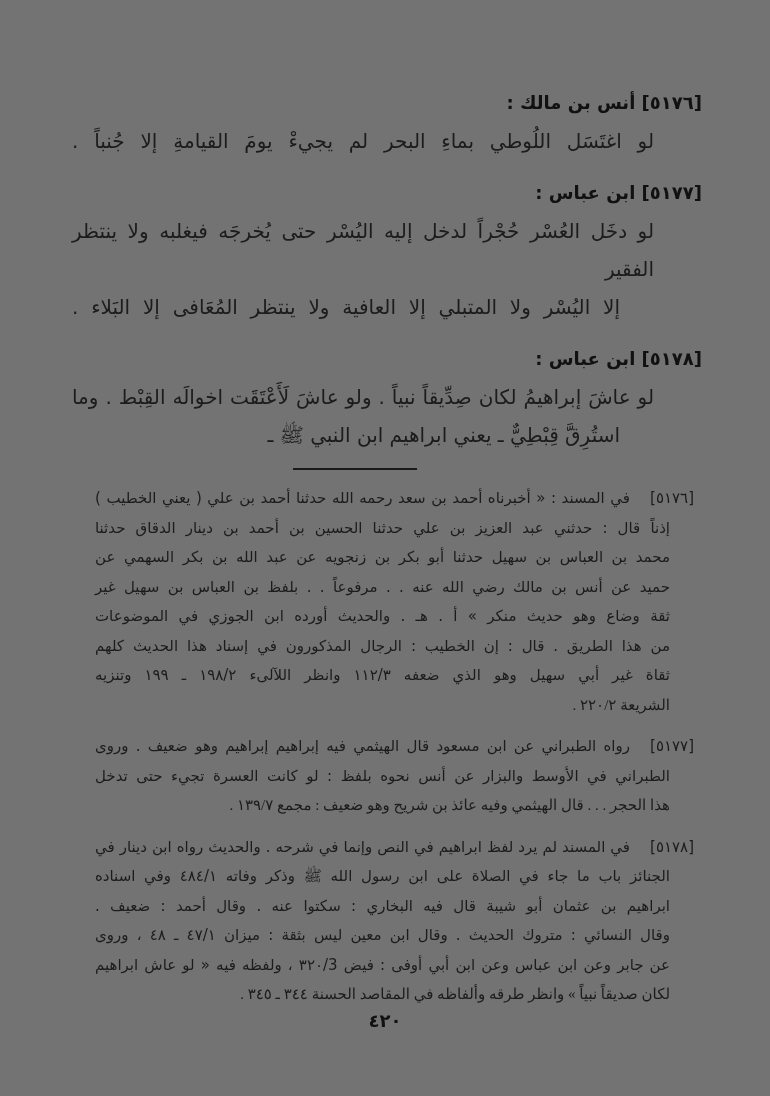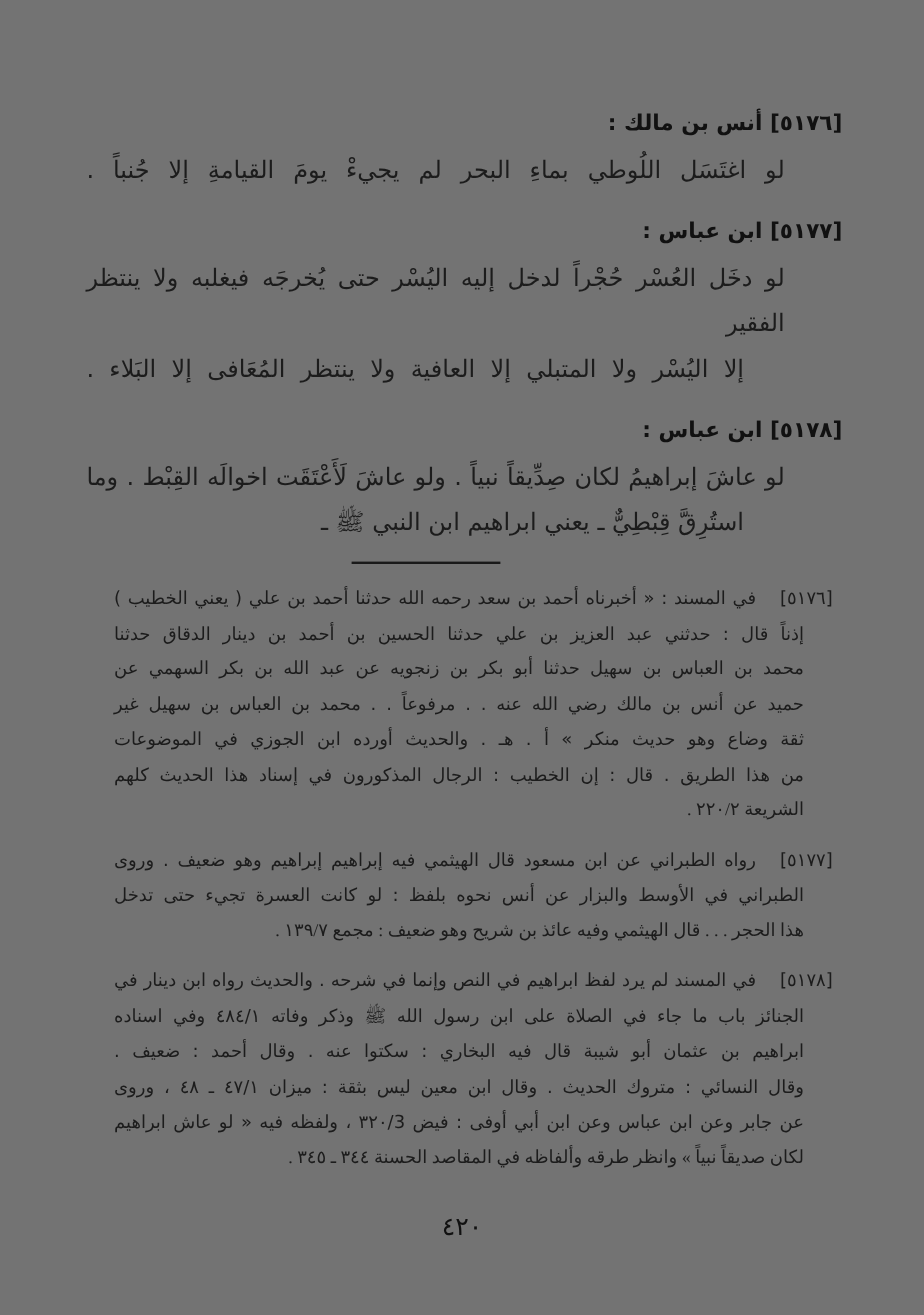--- a/index.html
+++ b/index.html
@@ -58,22 +58,22 @@
     text-align:justify;
     text-align-last:justify;
   }
   .fline.first{padding-right:40px;}
   .fline.last{text-align-last:right;font-family:Liberation Serif, serif;}
   
   .page-number{
     position:absolute;
     top:1010px;left:0;right:0;
     text-align:center;
-    font-size:21px;
-    font-weight:normal;
+    font-size:18px;
+    font-weight:bold;
     color:#111;
   }
 </style>
 </head>
 <body>
 
 <div class="page">
   <div class="main-text">
       <div class="entry">
         <div class="heading"><span class="num">[٥١٧٦]</span><span class="narrator"> أنس بن مالك :</span></div>
@@ -90,23 +90,24 @@
         <div class="bline cont shortlast">استُرِقَّ قِبْطِيٌّ ـ يعني ابراهيم ابن النبي ﷺ ـ</div>
       </div>
     </div>
   <div class="separator"></div>
   <div class="footnotes">
       <div class="footnote">
         <span class="fn-num">[٥١٧٦]</span>
         <div class="fline first">في المسند : « أخبرناه أحمد بن سعد رحمه الله حدثنا أحمد بن علي ( يعني الخطيب )</div>
         <div class="fline">إذناً قال : حدثني عبد العزيز بن علي حدثنا الحسين بن أحمد بن دينار الدقاق حدثنا</div>
         <div class="fline">محمد بن العباس بن سهيل حدثنا أبو بكر بن زنجويه عن عبد الله بن بكر السهمي عن</div>
-        <div class="fline">حميد عن أنس بن مالك رضي الله عنه . . مرفوعاً . . محمد بن العباس بن سهيل غير</div>
+        <div class="fline">حميد عن أنس بن مالك رضي الله عنه . . مرفوعاً . . بلفظ بن العباس بن سهيل غير</div>
         <div class="fline">ثقة وضاع وهو حديث منكر » أ . هـ . والحديث أورده ابن الجوزي في الموضوعات</div>
         <div class="fline">من هذا الطريق . قال : إن الخطيب : الرجال المذكورون في إسناد هذا الحديث كلهم</div>
+        <div class="fline">ثقاة غير أبي سهيل وهو الذي ضعفه ١١٢/٣ وانظر اللآلىء ١٩٨/٢ ـ ١٩٩ وتنزيه</div>
         <div class="fline last">الشريعة ٢٢٠/٢ .</div>
       </div>
       <div class="footnote">
         <span class="fn-num">[٥١٧٧]</span>
         <div class="fline first">رواه الطبراني عن ابن مسعود قال الهيثمي فيه إبراهيم إبراهيم وهو ضعيف . وروى</div>
         <div class="fline">الطبراني في الأوسط والبزار عن أنس نحوه بلفظ : لو كانت العسرة تجيء حتى تدخل</div>
         <div class="fline last">هذا الحجر . . . قال الهيثمي وفيه عائذ بن شريح وهو ضعيف : مجمع ١٣٩/٧ .</div>
       </div>
       <div class="footnote">
         <span class="fn-num">[٥١٧٨]</span>

